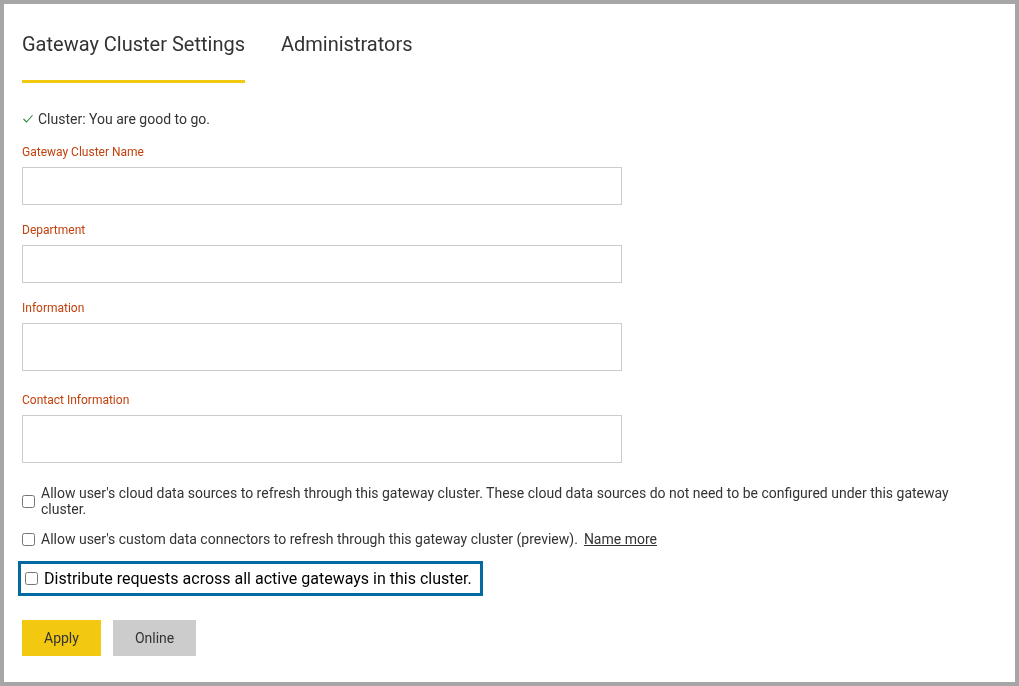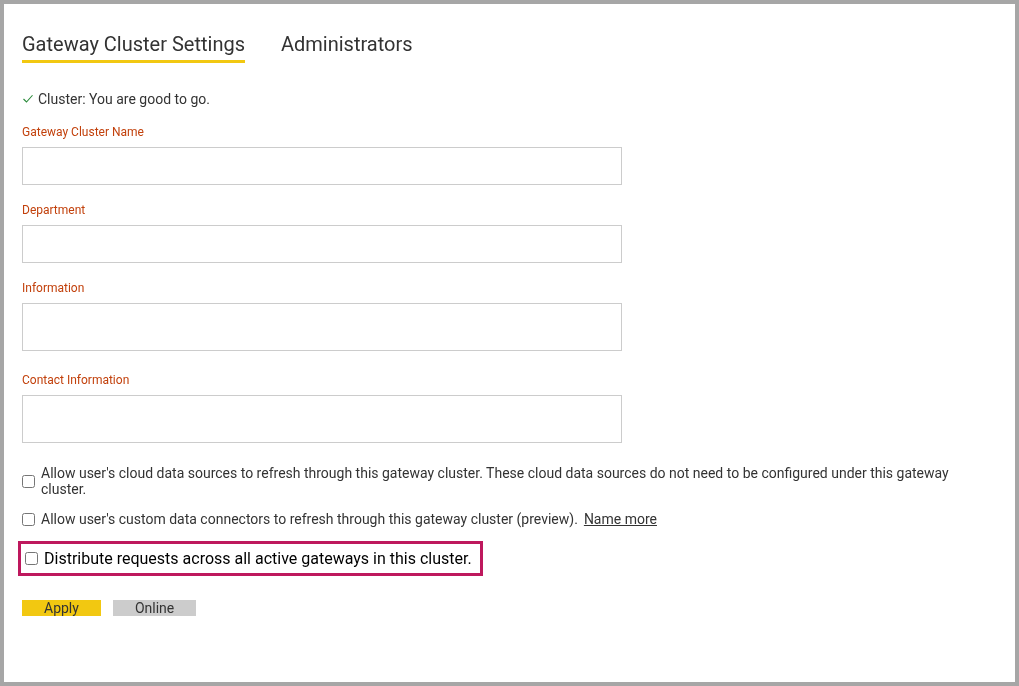--- a/index.html
+++ b/index.html
@@ -22,21 +22,21 @@
     }
     .tabs {
       display: flex;
       gap: 36px;
       margin-bottom: 28px;
     }
     .tab {
       font-size: 20px;
       font-weight: 400;
       color: #333333;
-      padding-bottom: 4px;
+      padding-bottom: 24px;
       cursor: pointer;
       border-bottom: 3px solid transparent;
     }
     .tab.active {
       border-bottom: 3px solid #f2c811;
     }
     .status-row {
       display: flex;
       align-items: center;
       gap: 4px;
@@ -93,34 +93,34 @@
     }
     .checkbox-row a {
       color: #333333;
       text-decoration: underline;
       cursor: pointer;
     }
     .highlight-box {
       display: inline-flex;
       align-items: center;
       gap: 6px;
-      border: 3px solid #be185d;
+      border: 3px solid #0369a1;
       padding: 5px 8px 5px 4px;
       margin-left: -4px;
       margin-bottom: 24px;
     }
     .button-row {
       display: flex;
       gap: 12px;
     }
     .btn {
       border: none;
       font-size: 14px;
       font-family: inherit;
-      padding: 0 22px;
+      padding: 10px 22px;
       cursor: pointer;
     }
     .btn-primary {
       background: #f2c811;
       color: #333333;
     }
     .btn-secondary {
       background: #cccccc;
       color: #333333;
     }

